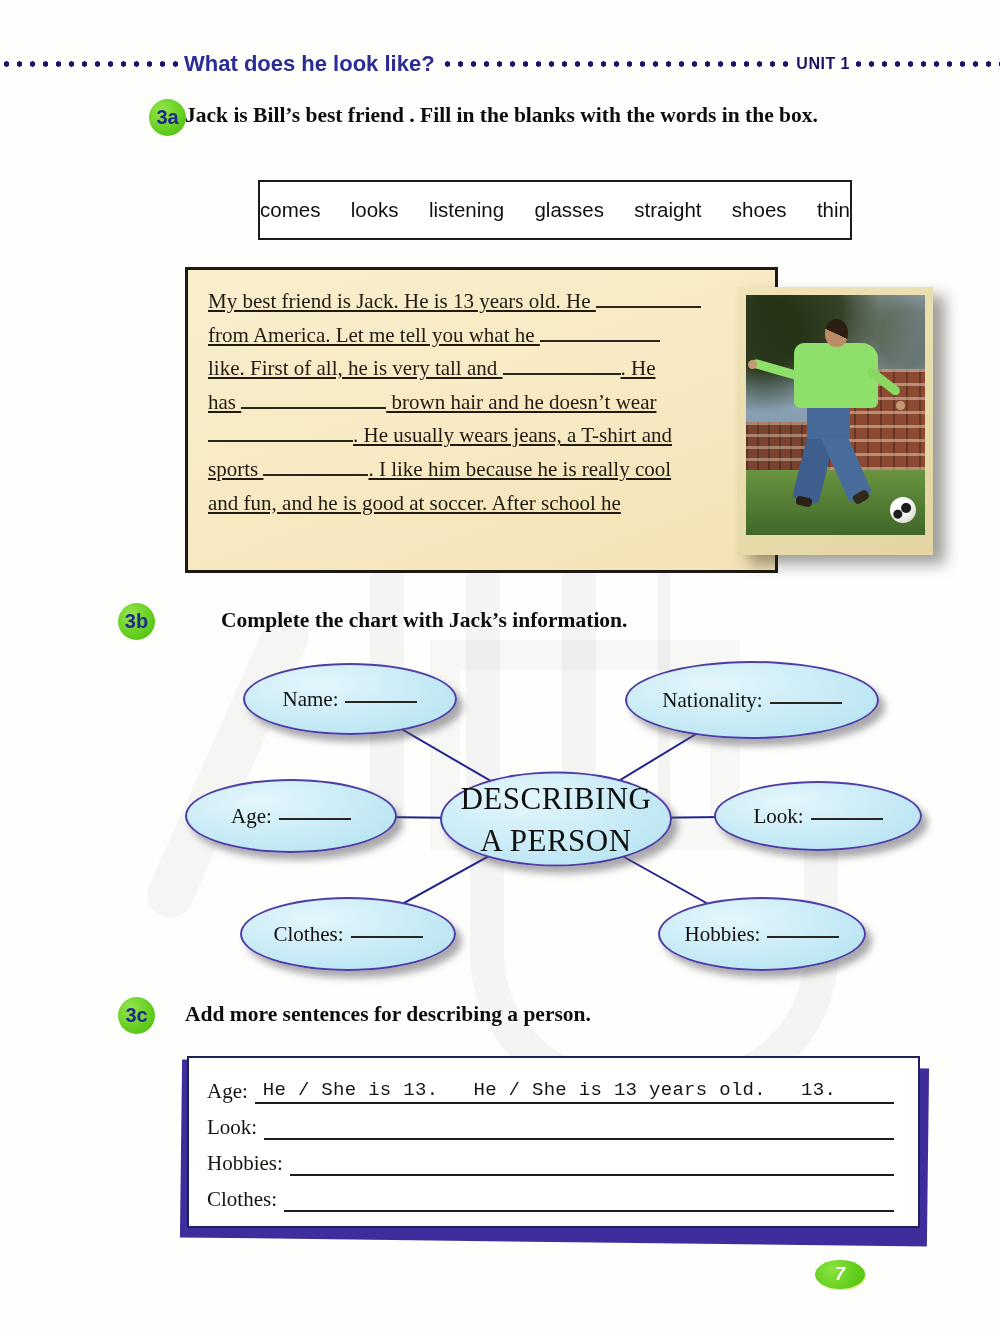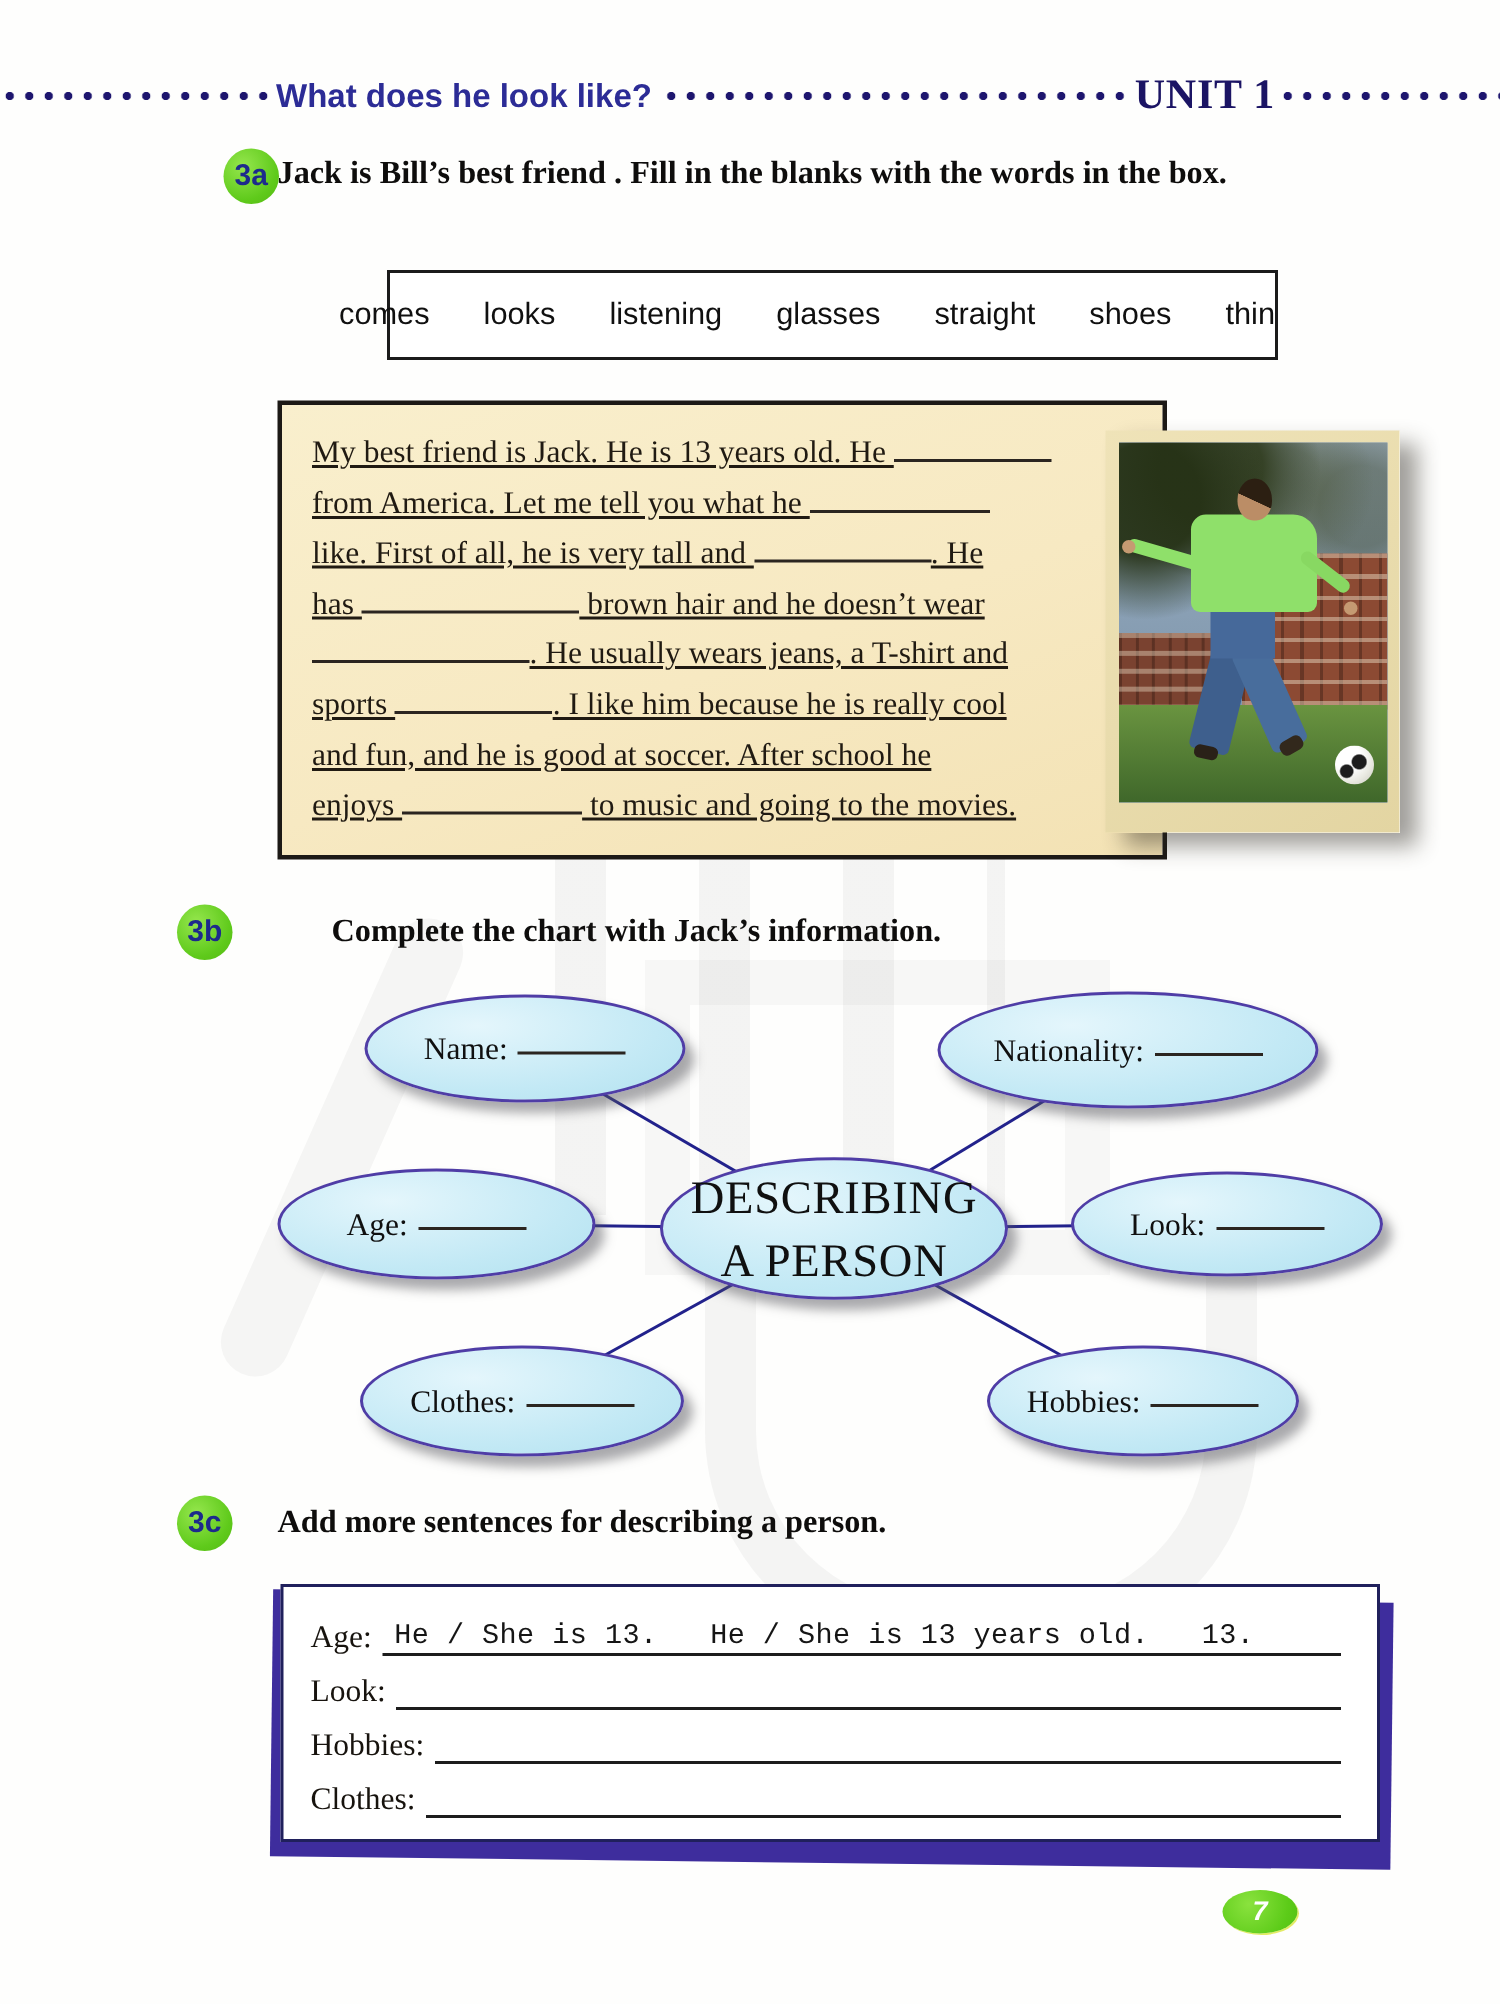--- a/index.html
+++ b/index.html
@@ -18,39 +18,39 @@
 
   
   .header{position:absolute;left:0;right:0;top:50px;height:28px;display:flex;align-items:center;
           font-family:"Liberation Sans",sans-serif;text-align:right;}
   .dots{height:8px;background-image:radial-gradient(circle,#1d156e 2.5px,rgba(29,21,110,0) 3px);
         background-size:13px 8px;background-repeat:repeat-x;background-position:0 center;}
   .dots-left{width:182px;}
   .dots-mid{flex:1;margin:0 4px;}
   .dots-right{width:148px;}
   .hdr-title{color:#2c2c96;font-size:22px;font-weight:600;white-space:nowrap;padding:0 2px;}
-  .hdr-unit{color:#1b1464;font-size:28px;font-weight:800;letter-spacing:.5px;white-space:nowrap;padding:0 2px;font-family:Liberation Serif, serif;}
+  .hdr-unit{color:#1b1464;font-size:16px;font-weight:800;letter-spacing:.5px;white-space:nowrap;padding:0 2px;}
 
   
   .badge{position:absolute;width:37px;height:37px;border-radius:50%;
          background:radial-gradient(circle at 35% 32%,#95e64d 0%,#5fca1b 65%,#53b812 100%);
          display:flex;align-items:center;justify-content:center;
          font-family:"Liberation Sans",sans-serif;font-weight:800;font-size:20px;color:#1d2a8c;}
   .badge-a{left:118px;top:99px;margin-left:31px;}
   .badge-b{left:118px;top:603px;align-items:center;}
   .badge-c{left:118px;top:997px;}
 
   .heading{position:absolute;left:185px;font-size:21.5px;font-weight:700;color:#0e0d0c;white-space:nowrap;}
   .heading-a{top:103px;}
   .heading-b{top:608px;margin-left:36px;}
   .heading-c{top:1002px;}
 
   
   .word-box{position:absolute;left:258px;top:180px;width:590px;height:56px;background:#fff;
-            border:2px solid #1b1b1b;display:flex;align-items:center;justify-content:flex-end;gap:36px;
+            border:2px solid #1b1b1b;display:flex;align-items:center;justify-content:space-between;gap:21px;
             font-family:"Liberation Sans",sans-serif;font-size:20.5px;color:#101010;}
 
   
   .cloze-box{position:absolute;left:185px;top:267px;width:593px;height:306px;
              background:linear-gradient(160deg,#f9efcd 0%,#f7e9c2 55%,#f3e2b4 100%);
              border:3px solid #1c1916;box-sizing:border-box;}
   .passage{position:absolute;left:20px;top:15px;width:535px;font-size:21px;line-height:33.6px;color:#201a12;}
   .p-line{white-space:nowrap;text-decoration:underline;}
   .blank{display:inline-block;height:5px;border-bottom:2px solid #2b2520;}
 
@@ -161,21 +161,20 @@
 
   <div class="cloze-box">
     <div class="passage">
         <div class="p-line"><span>My best friend is Jack. He is 13 years old. He </span><span class="blank" style="width: 105px;"></span></div>
         <div class="p-line"><span>from America. Let me tell you what he </span><span class="blank" style="width: 120px;"></span></div>
         <div class="p-line"><span>like. First of all, he is very tall and </span><span class="blank" style="width: 118px;"></span><span>. He</span></div>
         <div class="p-line"><span>has </span><span class="blank" style="width: 145px;"></span><span> brown hair and he doesn’t wear</span></div>
         <div class="p-line"><span class="blank" style="width: 145px;"></span><span>. He usually wears jeans, a T-shirt and</span></div>
         <div class="p-line"><span>sports </span><span class="blank" style="width: 105px;"></span><span>.  I like him because he is really cool</span></div>
         <div class="p-line"><span>and fun, and he is good at soccer. After school he</span></div>
-        <div class="p-line"><span>enjoys </span><span class="blank" style="width: 120px;"></span><span> to music and going to the movies.</span></div>
       </div>
   </div>
 
   <div class="photo-frame">
     <div class="photo">
       <div class="ph ph-sky"></div>
       <div class="ph ph-trees"></div>
       <div class="ph ph-bldg-r"></div>
       <div class="ph ph-bldg-l"></div>
       <div class="ph ph-grass"></div>

